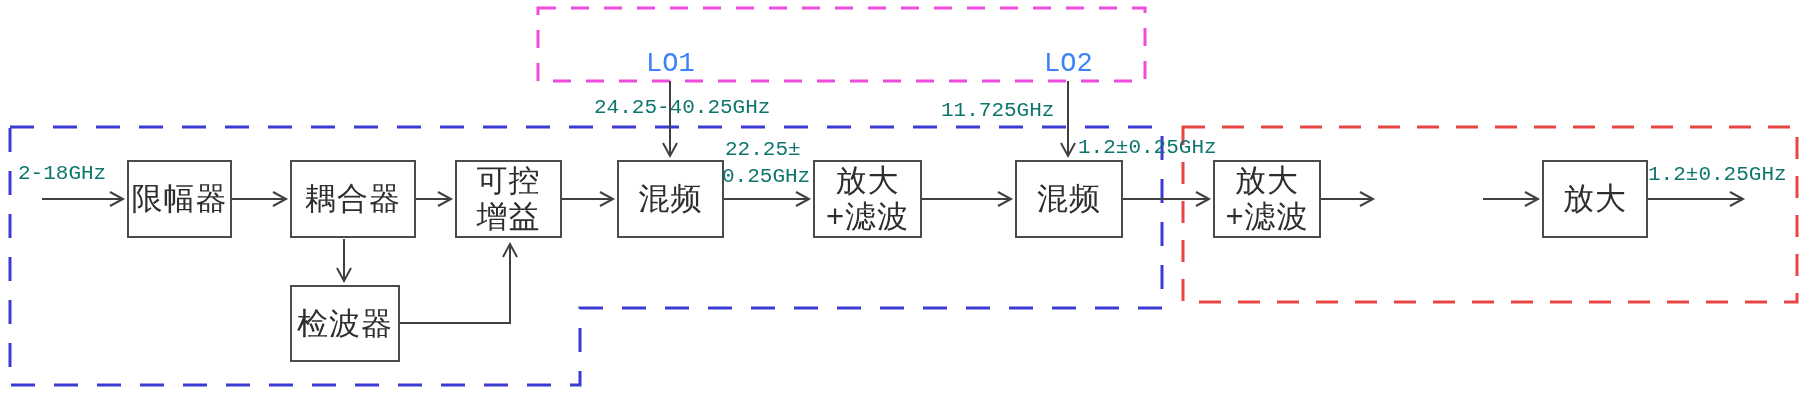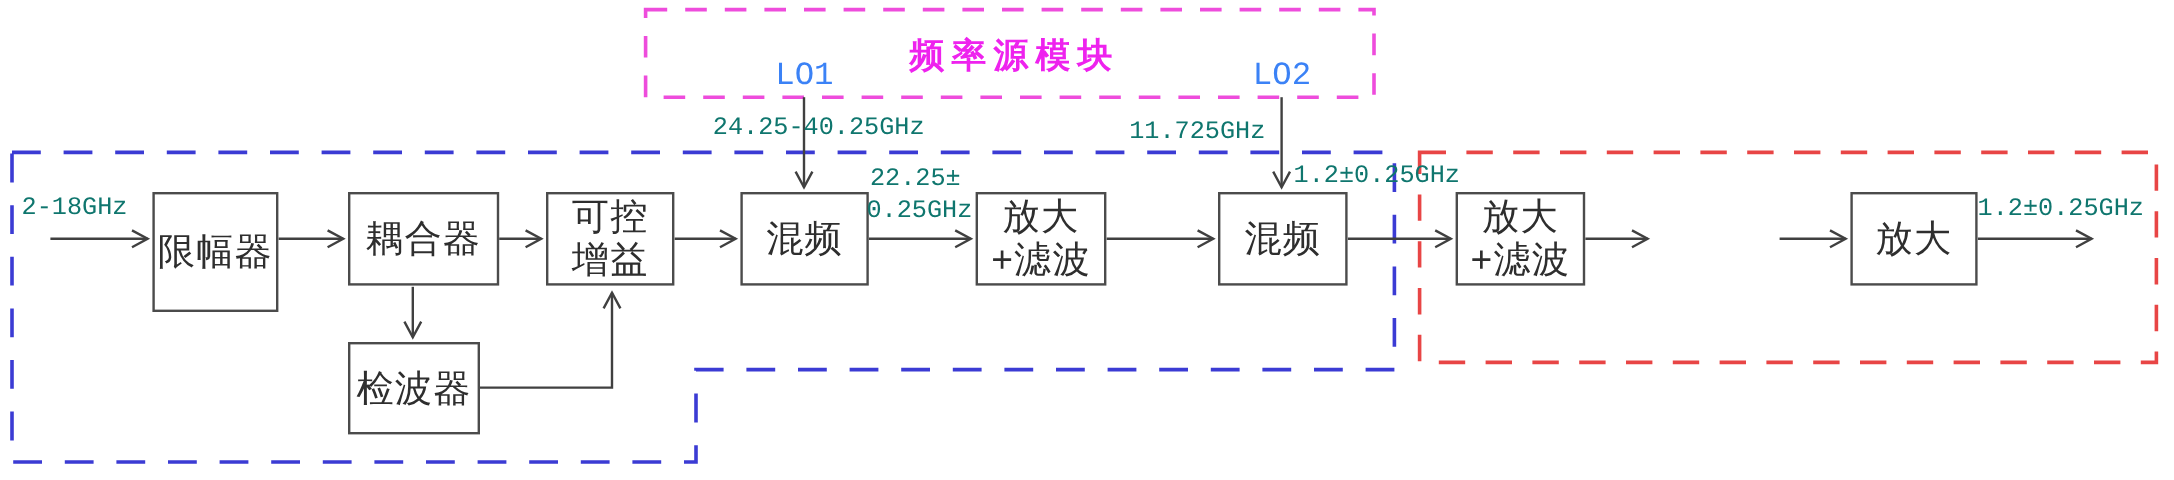--- a/index.html
+++ b/index.html
@@ -49,21 +49,21 @@
     <path class="wire" marker-end="url(#ah)" d="M1321,199 H1373"></path>
     <path class="wire" marker-end="url(#ah)" d="M1483,199 H1538"></path>
     <path class="wire" marker-end="url(#ah)" d="M1648,199 H1743"></path>
 
     <path class="wire" marker-end="url(#ah)" d="M670,81 V156"></path>
     <path class="wire" marker-end="url(#ah)" d="M1068,81 V156"></path>
     <path class="wire" marker-end="url(#ah)" d="M344,239 V281"></path>
     <path class="wire" marker-end="url(#ah)" d="M400,323 H510 V244"></path>
   </svg>
 
-  <div class="block" style="left:127px;top:160px;width:105px;height:100px">
+  <div class="block" style="left:127px;top:160px;width:105px;height:78px">
     <span>限幅器</span>
   </div>
   <div class="block" style="left:290px;top:160px;width:126px;height:78px">
     <span>耦合器</span>
   </div>
   <div class="block" style="left:455px;top:160px;width:107px;height:78px">
     <span>可控</span>
     <span>增益</span>
   </div>
   <div class="block" style="left:617px;top:160px;width:107px;height:78px">
@@ -91,15 +91,14 @@
   <div class="freq" style="left:594px;top:96px">24.25-40.25GHz</div>
   <div class="freq" style="left:725px;top:138px">22.25±</div>
   <div class="freq" style="left:722px;top:165px">0.25GHz</div>
   <div class="freq" style="left:941px;top:99px">11.725GHz</div>
   <div class="freq" style="left:1078px;top:136px">1.2±0.25GHz</div>
   <div class="freq" style="left:1648px;top:163px">1.2±0.25GHz</div>
 
   <div class="lo" style="left:646px;top:50px">LO1</div>
   <div class="lo" style="left:1044px;top:50px">LO2</div>
 
-  <div class="module-label magenta" style="left:758px;top:32px">频率源模块</div>
 
 </div>
 
 </body></html>

